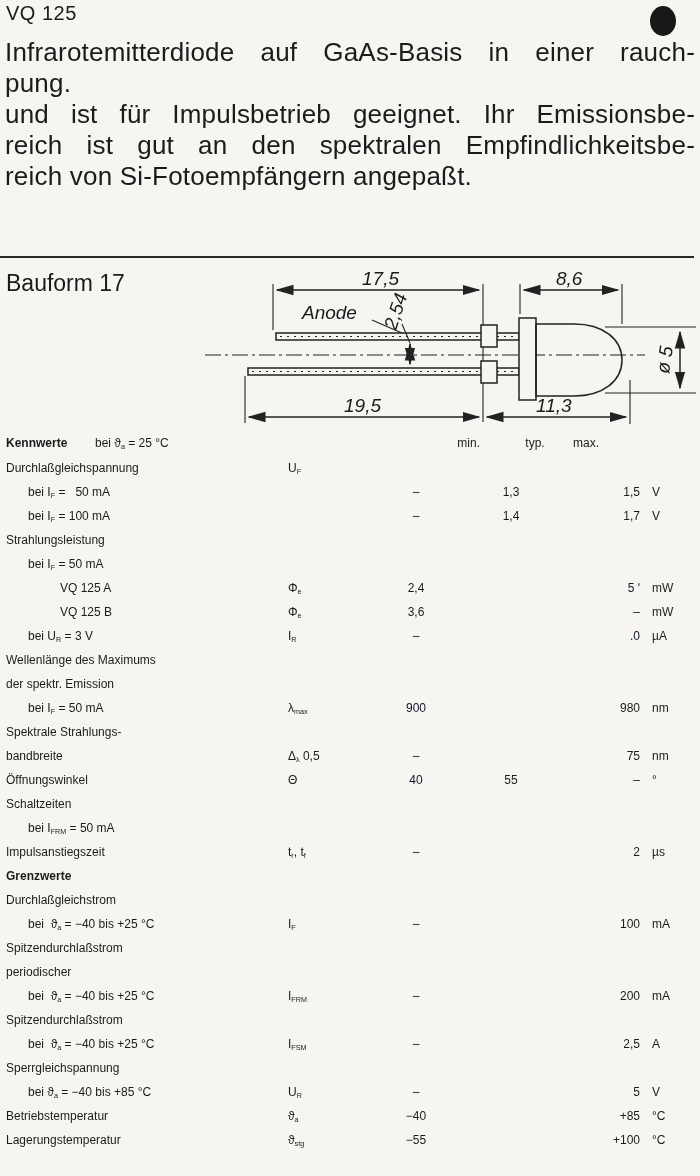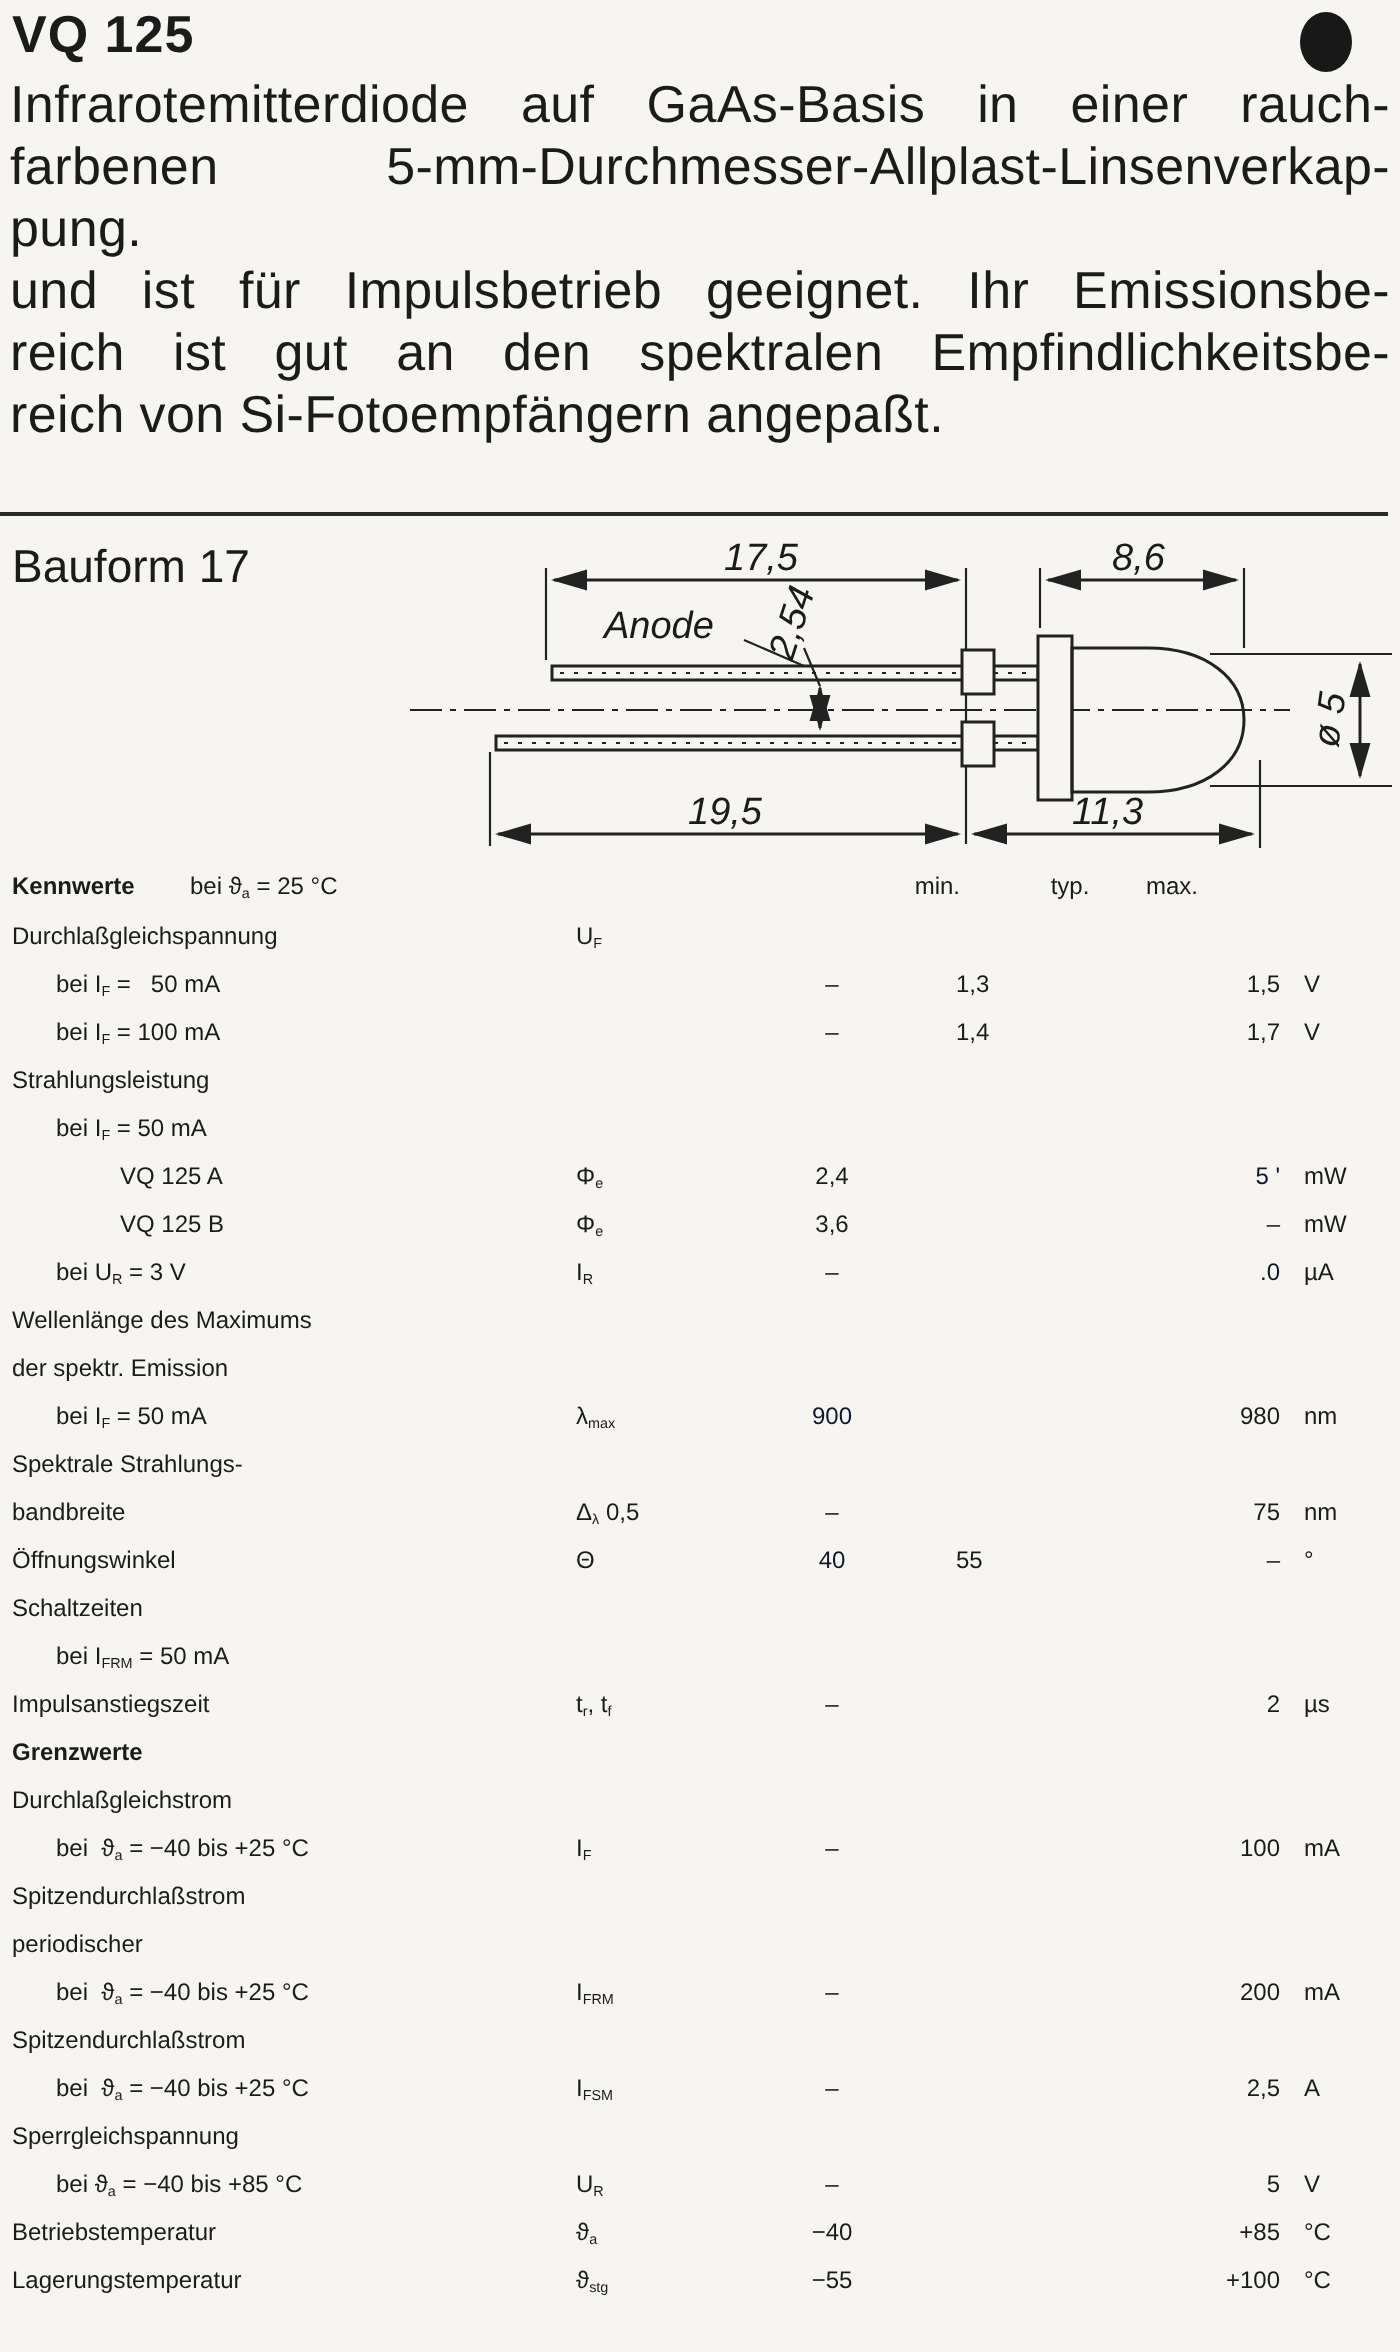--- a/index.html
+++ b/index.html
@@ -1,40 +1,40 @@
 <!DOCTYPE html>
 <html><head>
 <meta charset="utf-8">
 <title>VQ 125</title>
 <style>
   html,body{margin:0;padding:0}
   body{width:700px;height:1176px;position:relative;overflow:hidden;
        background:#f6f5f1;color:#1b1b1b;
        font-family:"Liberation Sans",sans-serif;}
-  #title{position:absolute;left:6px;top:2px;font-size:26px;font-weight:700;letter-spacing:.5px}
+  #title{position:absolute;left:6px;top:2px;font-size:20px;font-weight:400;letter-spacing:.5px}
   #hole{position:absolute;left:650px;top:6px;width:26px;height:30px;background:#181818;border-radius:50%}
   #intro{position:absolute;left:5px;top:37px;width:690px;font-size:26px;line-height:31px;letter-spacing:.2px}
   .pline{text-align:justify;text-align-last:justify;white-space:nowrap}
   .pline.plast{text-align-last:left}
   #rule{position:absolute;left:0;top:256px;width:694px;height:2px;background:#2a2a2a}
   #diagram{position:absolute;left:0;top:258px;width:700px;height:172px}
   #bauform{position:absolute;left:6px;top:12px;font-size:23px}
   #diagram svg{position:absolute;left:0;top:0}
   #dtable{position:absolute;left:0;top:430px;width:700px;font-size:12px}
   .thead{position:relative;height:26px;line-height:26px}
   .trow{position:relative;height:24px;line-height:24px}
   .thead>span,.trow>span{position:absolute;top:0;white-space:pre}
   .lbl{left:6px}
   .ind1{left:28px}
   .ind2{left:60px}
   .b{font-weight:700}
   .cond{left:95px}
   .sym{left:288px}
   .c-min{left:352px;width:128px;text-align:center}
-  .c-typ{left:478px;width:66px;text-align:left}
+  .c-typ{left:478px;width:66px;text-align:center}
   .c-max{left:548px;width:92px;text-align:right}
   .c-unit{left:652px}
   .h-min{left:352px;width:128px;text-align:right}
   .h-typ{left:502px;width:66px;text-align:center}
   .h-max{left:540px;width:92px;text-align:center}
   .faded{color:#0f172a}
   sub{font-size:.6em;vertical-align:-.28em;letter-spacing:0}
   svg line,svg rect,svg path.o{stroke:#222;stroke-width:1.5;fill:none}
   svg .thin{stroke-width:1.1}
   svg text{fill:#1b1b1b;font-family:"Liberation Sans",sans-serif;font-style:italic;font-size:19px}
@@ -43,21 +43,20 @@
 </style>
 </head>
 <body>
 
 <div id="title">VQ 125</div>
 <div id="hole"></div>
 
 <div id="intro">
   <div id="para1">
       <div class="pline">Infrarotemitterdiode auf GaAs-Basis in einer rauch-</div>
-      <div class="pline">farbenen 5-mm-Durchmesser-Allplast-Linsenverkap-</div>
       <div class="pline plast">pung.</div>
     </div>
   <div id="para2">
       <div class="pline">und ist für Impulsbetrieb geeignet. Ihr Emissionsbe-</div>
       <div class="pline">reich ist gut an den spektralen Empfindlichkeitsbe-</div>
       <div class="pline plast">reich von Si-Fotoempfängern angepaßt.</div>
     </div>
 </div>
 
 <div id="rule"></div>

